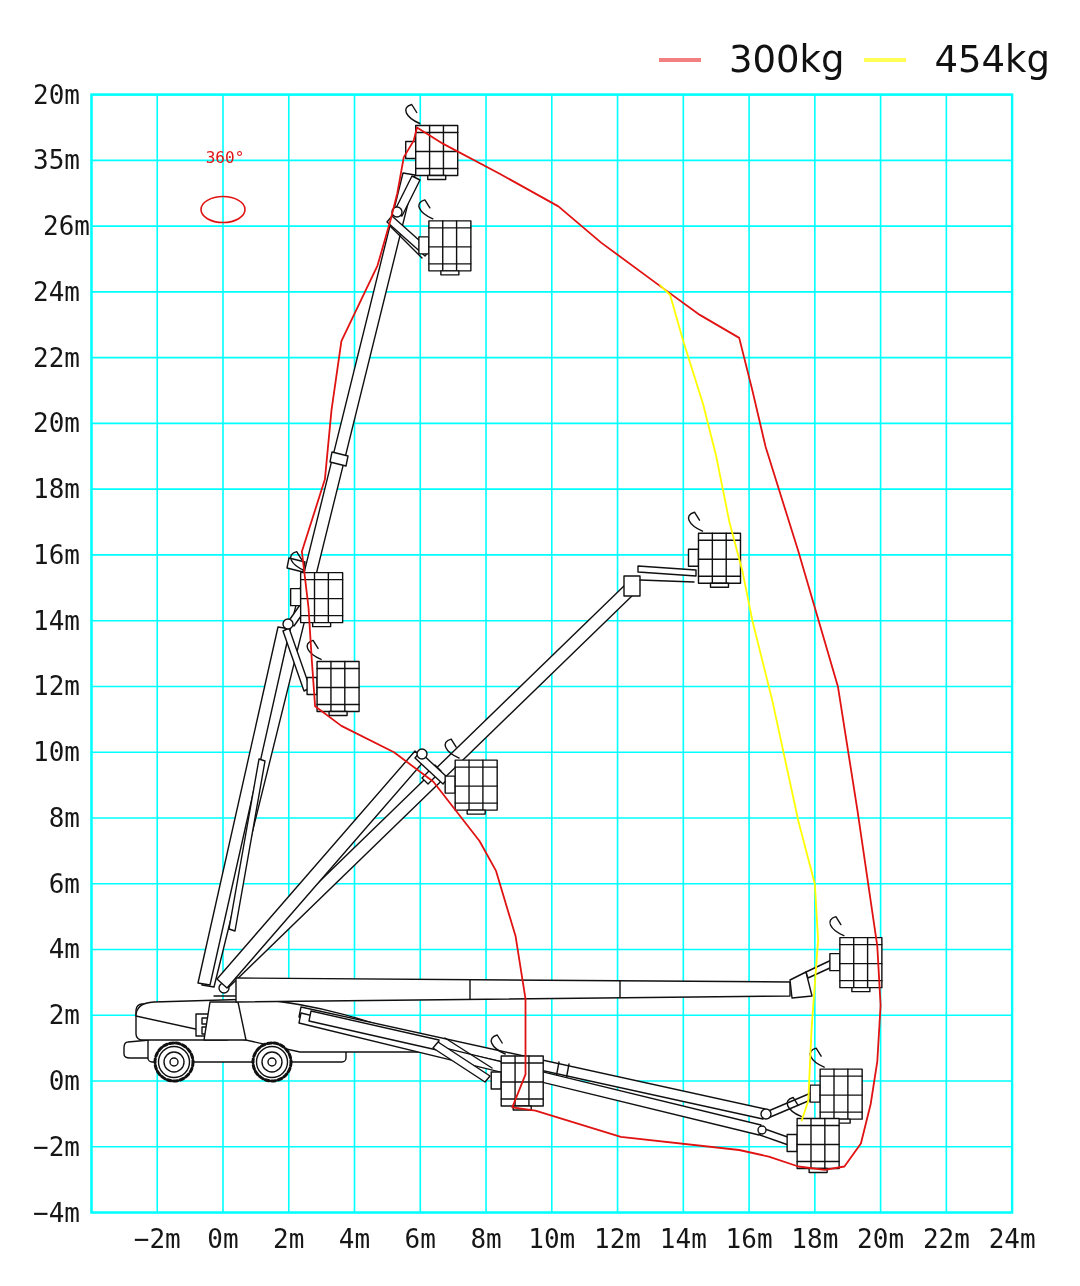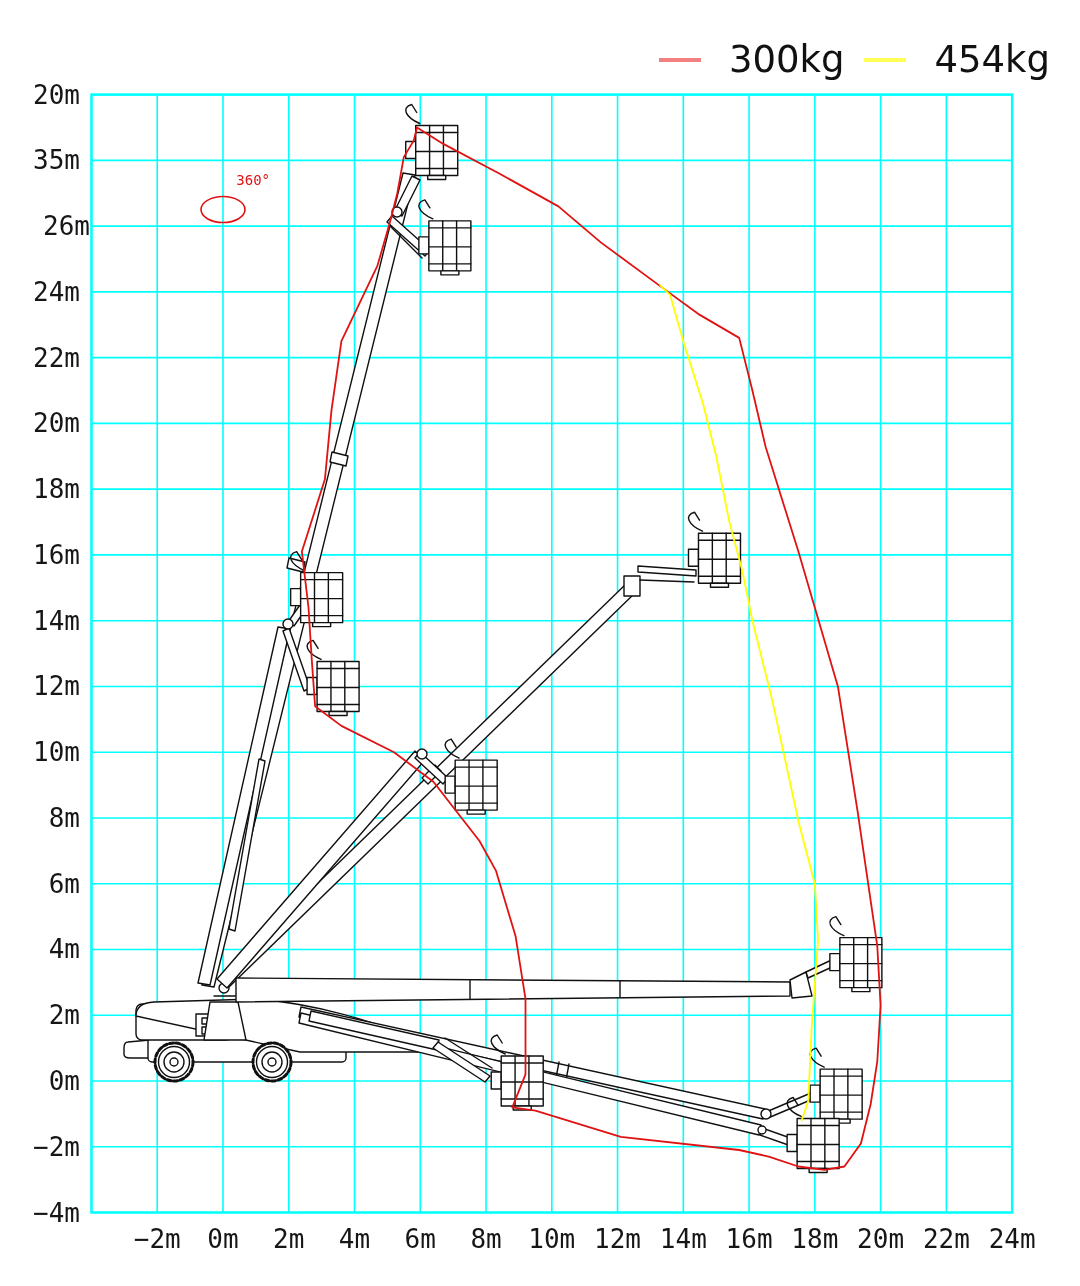--- a/index.html
+++ b/index.html
@@ -7,22 +7,22 @@
          font-family:"DejaVu Sans","Liberation Sans",sans-serif;}
   #plot{position:absolute;left:0;top:0;}
   .tick{position:absolute;color:#161616;font-family:"DejaVu Sans Mono","Liberation Mono",monospace;
         font-size:26px;line-height:30px;white-space:nowrap;}
   .ytick{width:74px;text-align:right;}
   .xtick{width:84px;text-align:center;}
   #legend{position:absolute;top:38px;right:30px;display:flex;align-items:center;gap:20px;}
   .legend-item{display:flex;align-items:center;gap:28px;}
   .legend-swatch{display:inline-block;width:42px;height:4px;}
   .legend-label{font-size:37px;color:#111;font-family:"DejaVu Sans","Liberation Sans",sans-serif;}
-  #rotation-label{position:absolute;left:180px;top:172px;width:90px;text-align:right;
-        color:#e01212;font-size:14px;font-family:"DejaVu Sans Mono","Liberation Mono",monospace;}
+  #rotation-label{position:absolute;left:180px;top:148px;width:90px;text-align:center;
+        color:#e01212;font-size:16px;font-family:"DejaVu Sans Mono","Liberation Mono",monospace;}
 </style>
 </head>
 <body>
 
 <div id="stage">
 
   <svg id="plot" width="1080" height="1286" viewBox="0 0 1080 1286">
 
     <g id="grid" stroke="#00ffff" stroke-width="1.6" fill="none">
         <line x1="91.47999999999999" x2="91.47999999999999" y1="94.59999999999991" y2="1212.52"></line>

